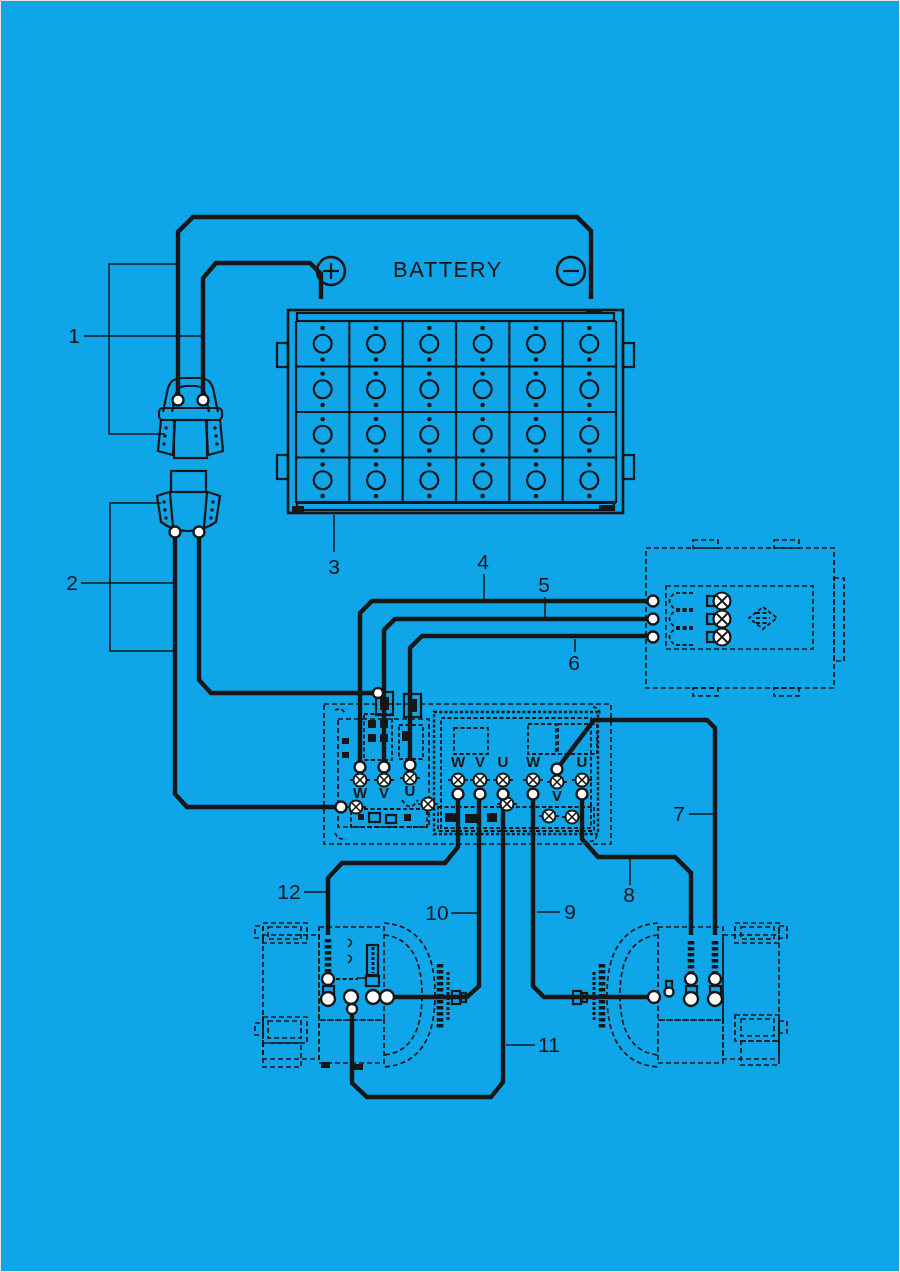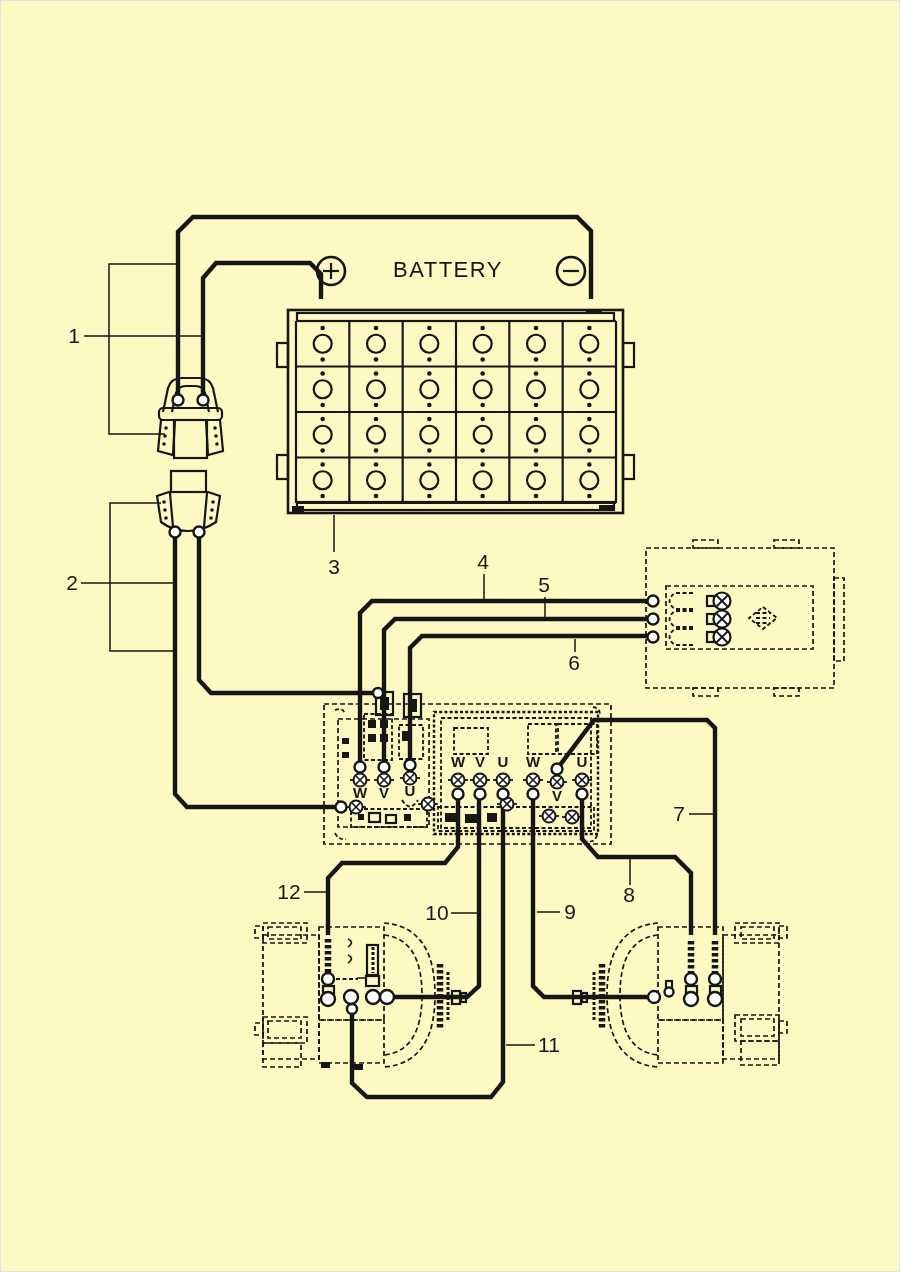--- a/index.html
+++ b/index.html
@@ -1,16 +1,16 @@
 <!DOCTYPE html>
 <html><head>
 <meta charset="utf-8">
 <style>
   html,body{margin:0;padding:0;background:#fff;}
-  .page{width:900px;height:1272px;background:#fef9c3;position:relative;border:1px solid #e3e3e3;box-sizing:border-box;}
+  .page{width:900px;height:1272px;background:#0ea5e9;position:relative;border:1px solid #e3e3e3;box-sizing:border-box;}
   svg{display:block;}
   .w  {fill:none;stroke:#161616;stroke-width:4.4;stroke-linejoin:miter;}
   .o  {fill:none;stroke:#161616;stroke-width:2.2;}
   .o3 {fill:none;stroke:#161616;stroke-width:2.6;}
   .d  {fill:none;stroke:#161616;stroke-width:1.7;stroke-dasharray:5 3;}
   .dd {fill:none;stroke:#161616;stroke-width:2.4;stroke-dasharray:3 2.2;}
   .d2 {fill:none;stroke:#161616;stroke-width:1.8;stroke-dasharray:4 2.5;}
   .t  {fill:none;stroke:#161616;stroke-width:1.5;}
   .ring{fill:#fff;stroke:#161616;stroke-width:2.4;}
   .blk{fill:#161616;stroke:none;}

